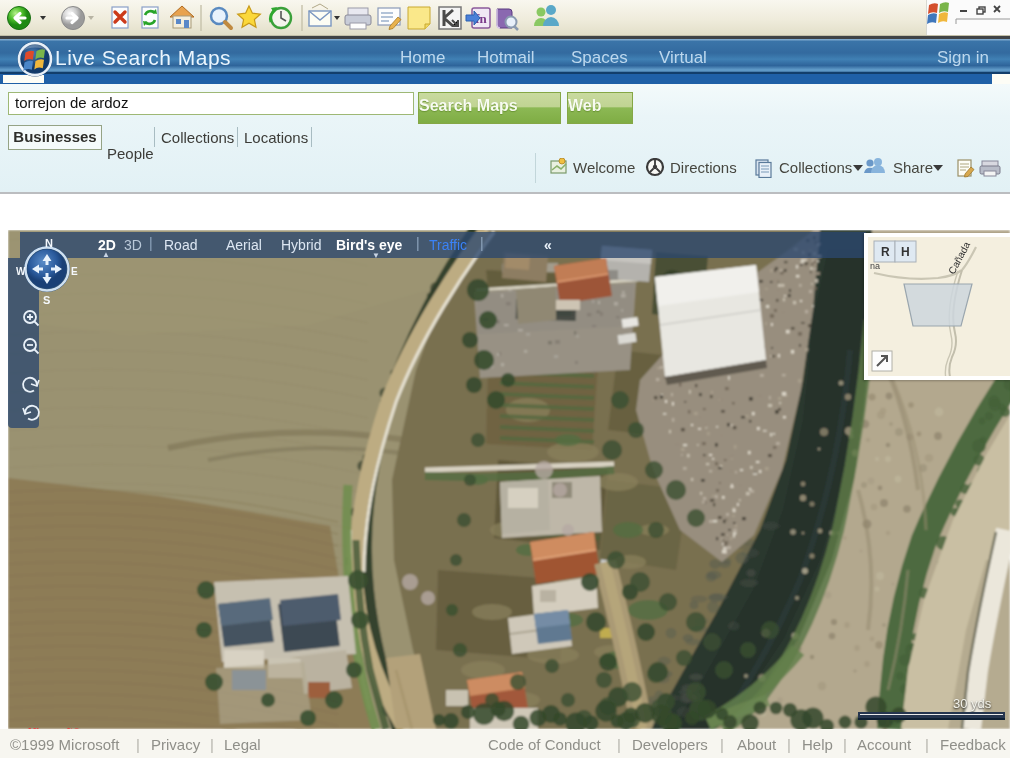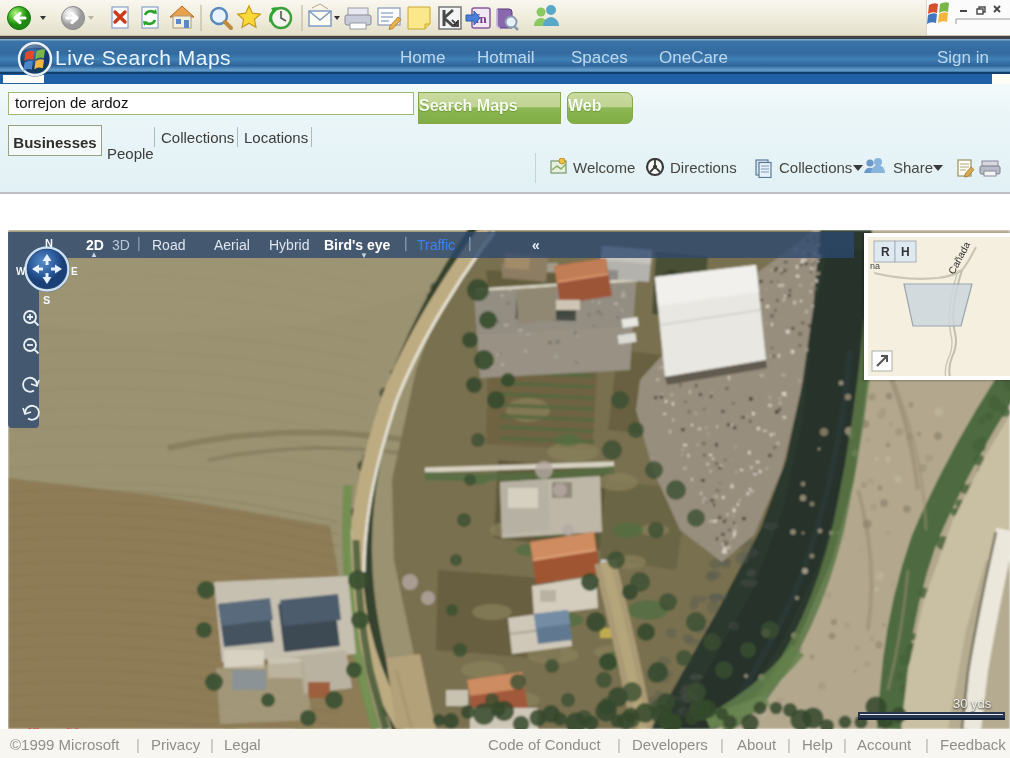--- a/index.html
+++ b/index.html
@@ -13,26 +13,26 @@
 #bluestrip .wl{position:absolute;left:3px;top:1px;width:41px;height:8px;background:#fdfdf6;}
 #bluestrip .wr{position:absolute;left:992px;top:0px;width:18px;height:10px;background:#fdfdf6;}
 #navlinks{top:48px;left:0;width:1010px;height:20px;color:#bdd8ee;font-size:17px;}
 #navlinks span{position:absolute;top:0;}
 #logotext{left:55px;top:46px;font-size:21px;color:#eaf5fd;letter-spacing:0.5px;}
 #searchpanel{left:0;top:84px;width:1010px;height:108px;background:linear-gradient(180deg,#f3fafb 0%,#eaf5f8 30%,#e2f1f5 100%);border-bottom:2px solid #bbbdc0;}
 #q{left:8px;top:92px;width:398px;height:20px;border:1px solid #9eb875;background:#fff;font-size:15px;color:#111;padding:1px 0 0 6px;}
 .gbtn{height:26px;top:92px;border:1px solid #85a746;background:linear-gradient(180deg,#c9da9f 0%,#c0d493 45%,#8cb854 50%,#7fad44 100%);color:#f8fbf2;font-weight:bold;font-size:16px;text-align:left;text-shadow:0 1px 1px #6a9433;}
 #tabs{left:8px;top:126px;height:22px;font-size:15px;color:#3c3c38;}
 #tabs .sep{position:absolute;top:1px;width:1px;height:20px;background:#a8bcc2;}
-#tbBiz{left:8px;top:125px;width:92px;height:21px;border:1px solid #95a385;background:#f4fafa;font-weight:bold;font-size:15px;color:#2e2e2a;text-align:center;padding-top:8px;}
+#tbBiz{left:8px;top:125px;width:92px;height:21px;border:1px solid #95a385;background:#f4fafa;font-weight:bold;font-size:15px;color:#2e2e2a;text-align:center;padding-top:2px;}
 #iconrow{left:0;top:155px;width:1010px;height:26px;color:#46463f;font-size:15px;}
 #iconrow span{position:absolute;top:4px;}
 #gap{left:0;top:194px;width:1010px;height:36px;background:#fff;}
 #map{left:8px;top:230px;width:1002px;height:499px;overflow:hidden;}
-#mapbar{position:absolute;left:0;top:2px;width:846px;height:26px;background:rgba(43,72,110,0.78);color:#dce6f2;font-size:14px;}
+#mapbar{position:absolute;left:12px;top:2px;width:846px;height:26px;background:rgba(43,72,110,0.78);color:#dce6f2;font-size:14px;}
 #mapbar span{position:absolute;top:5px;}
 #lefttools{position:absolute;left:0px;top:28px;width:31px;height:170px;background:rgba(43,72,110,0.78);border-radius:0 0 4px 4px;}
 #inset{position:absolute;left:856px;top:3px;width:146px;height:139px;background:#f4efdf;border:4px solid #fff;border-right:none;box-shadow:-1px 1px 2px rgba(0,0,0,0.25);}
 #velogo{position:absolute;left:20px;top:455px;color:#ef4444;line-height:10px;margin-top:43px;}
 #velogo .m{font-size:10px;font-weight:bold;text-shadow:0 1px 2px rgba(0,0,0,0.7);}
 #velogo .v{font-size:16px;letter-spacing:0.8px;font-weight:bold;text-shadow:0 1px 2px rgba(0,0,0,0.7);}
 #scaletxt{position:absolute;left:945px;top:466px;color:#f2f2ea;font-size:13px;text-shadow:0 1px 2px #222;}
 #scalebar{position:absolute;left:850px;top:482px;width:147px;height:6px;background:#25354e;border-bottom:2px solid #0e1f33;}
 #scalebar i{position:absolute;left:2px;top:2px;width:143px;height:1px;background:#e8e8e8;}
 #footer{left:0;top:729px;width:1010px;height:29px;background:#f7f6f0;color:#8f8f89;font-size:15px;}
@@ -141,27 +141,27 @@
 <path d="M20.5,11 q5,-3 8.5,-1.2 l-1.2,8.4 q-5,-2 -8.5,1.2 z" fill="#7ab54a"></path>
 <path d="M8.5,22.5 q5,-3 8.5,-1.2 l-1.2,8.4 q-5,-2 -8.5,1.2 z" fill="#4a86c8"></path>
 <path d="M19.5,21 q5,-3 8.5,-1.2 l-1.2,8.4 q-5,-2 -8.5,1.2 z" fill="#f0b73c"></path>
 <path d="M6,12 a14,14 0 0 1 26,0 a17,13 0 0 0 -26,0 z" fill="#ffffff" opacity="0.25"></path>
 </svg>
 <div class="abs" id="logotext">Live Search Maps</div>
 <div class="abs" id="navlinks">
 <span style="left:400px">Home</span>
 <span style="left:477px">Hotmail</span>
 <span style="left:571px">Spaces</span>
-<span style="left:659px">OneCare</span>
+<span style="left:659px">Virtual</span>
 <span style="left:937px">Sign in</span>
 </div>
 <div class="abs" id="searchpanel"></div>
 <div class="abs" id="q">torrejon de ardoz</div>
 <div class="abs gbtn" style="left:418px;width:141px;padding-top:4px;">Search Maps</div>
-<div class="abs gbtn" style="left:567px;width:64px;padding-top:4px;border-radius:7px;">Web</div>
+<div class="abs gbtn" style="left:567px;width:64px;padding-top:4px;">Web</div>
 <div class="abs" id="tbBiz">Businesses</div>
 <div class="abs" id="tabs">
 <span class="abs" style="left:99px;top:19px;">People</span>
 <span class="sep" style="left:146px;"></span>
 <span class="abs" style="left:153px;top:3px;">Collections</span>
 <span class="sep" style="left:229px;"></span>
 <span class="abs" style="left:236px;top:3px;">Locations</span>
 <span class="sep" style="left:303px;"></span>
 </div>
 <div class="abs" id="iconrow">

